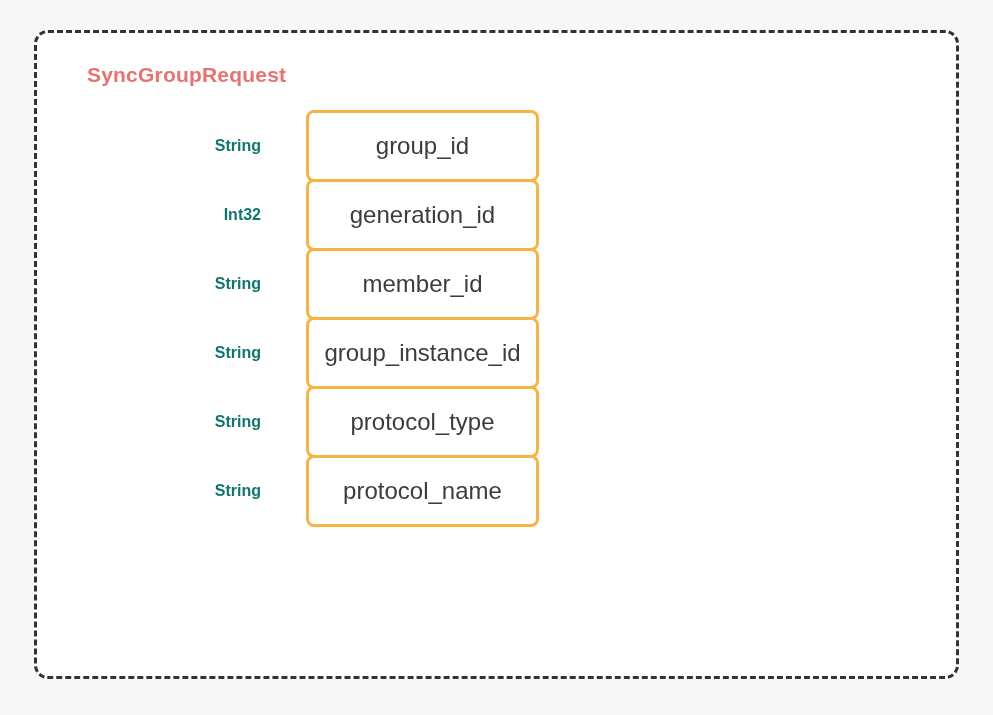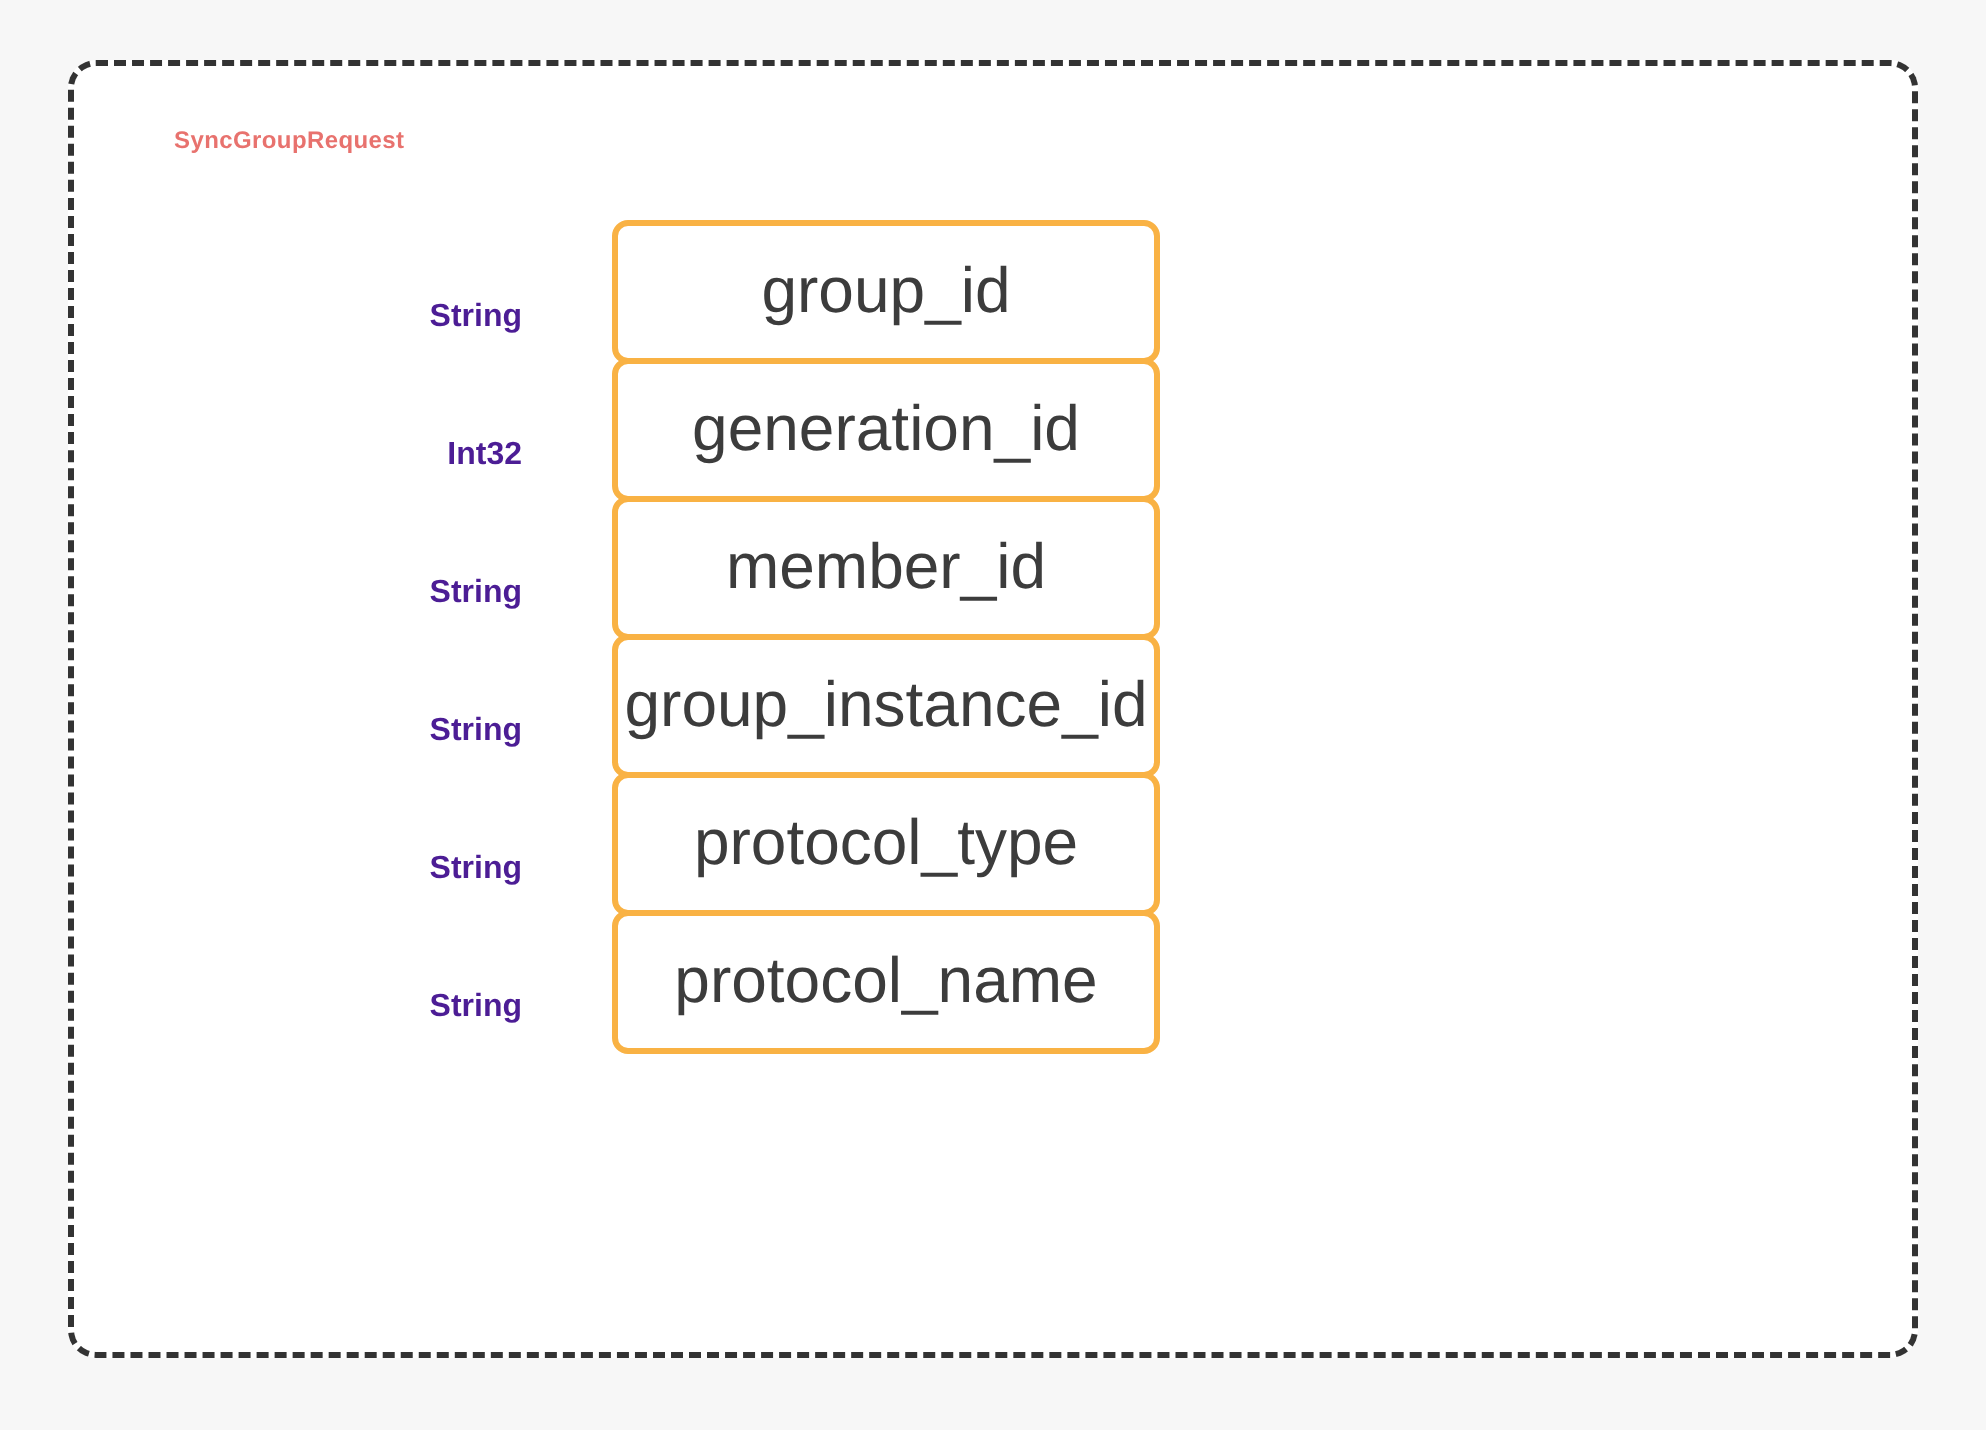--- a/index.html
+++ b/index.html
@@ -28,21 +28,21 @@
     height: 649px;
     background: #ffffff;
     border: 3px dashed #333333;
     border-radius: 14px;
   }
 
   #schema-title {
     position: absolute;
     left: 50px;
     top: 30px;
-    font-size: 12px;
+    font-size: 21px;
     font-weight: 700;
     color: #e8726e;
     letter-spacing: 0.2px;
     white-space: nowrap;
   }
 
   
   #field-list {
     position: absolute;
     left: 269px;
@@ -51,46 +51,46 @@
   }
 
   .field-row {
     position: relative;
     height: 72px;
   }
 
   .field-type {
     position: absolute;
     right: 100%;
-    top: 13px;
+    top: 0;
     height: 72px;
     width: 120px;
     margin-right: 45px;
     display: flex;
     align-items: center;
     justify-content: flex-end;
     font-size: 16px;
     font-weight: 700;
-    color: #4c1d95;
+    color: #0f766e;
     white-space: nowrap;
   }
 
   .field-box {
     position: relative;
-    width: 274px;
+    width: 233px;
     height: 72px;
     background: #ffffff;
     border: 3px solid #f9b244;
     border-radius: 8px;
     display: flex;
     align-items: center;
     justify-content: center;
     text-align: center;
     margin-top: -3px;
-    font-size: 32px;
+    font-size: 24px;
     color: #3c3c3c;
     line-height: 1.12;
     word-break: break-all;
     overflow: hidden;
   }
 
   .field-row:first-child .field-box { margin-top: 0; }
 </style>
 </head>
 <body>

